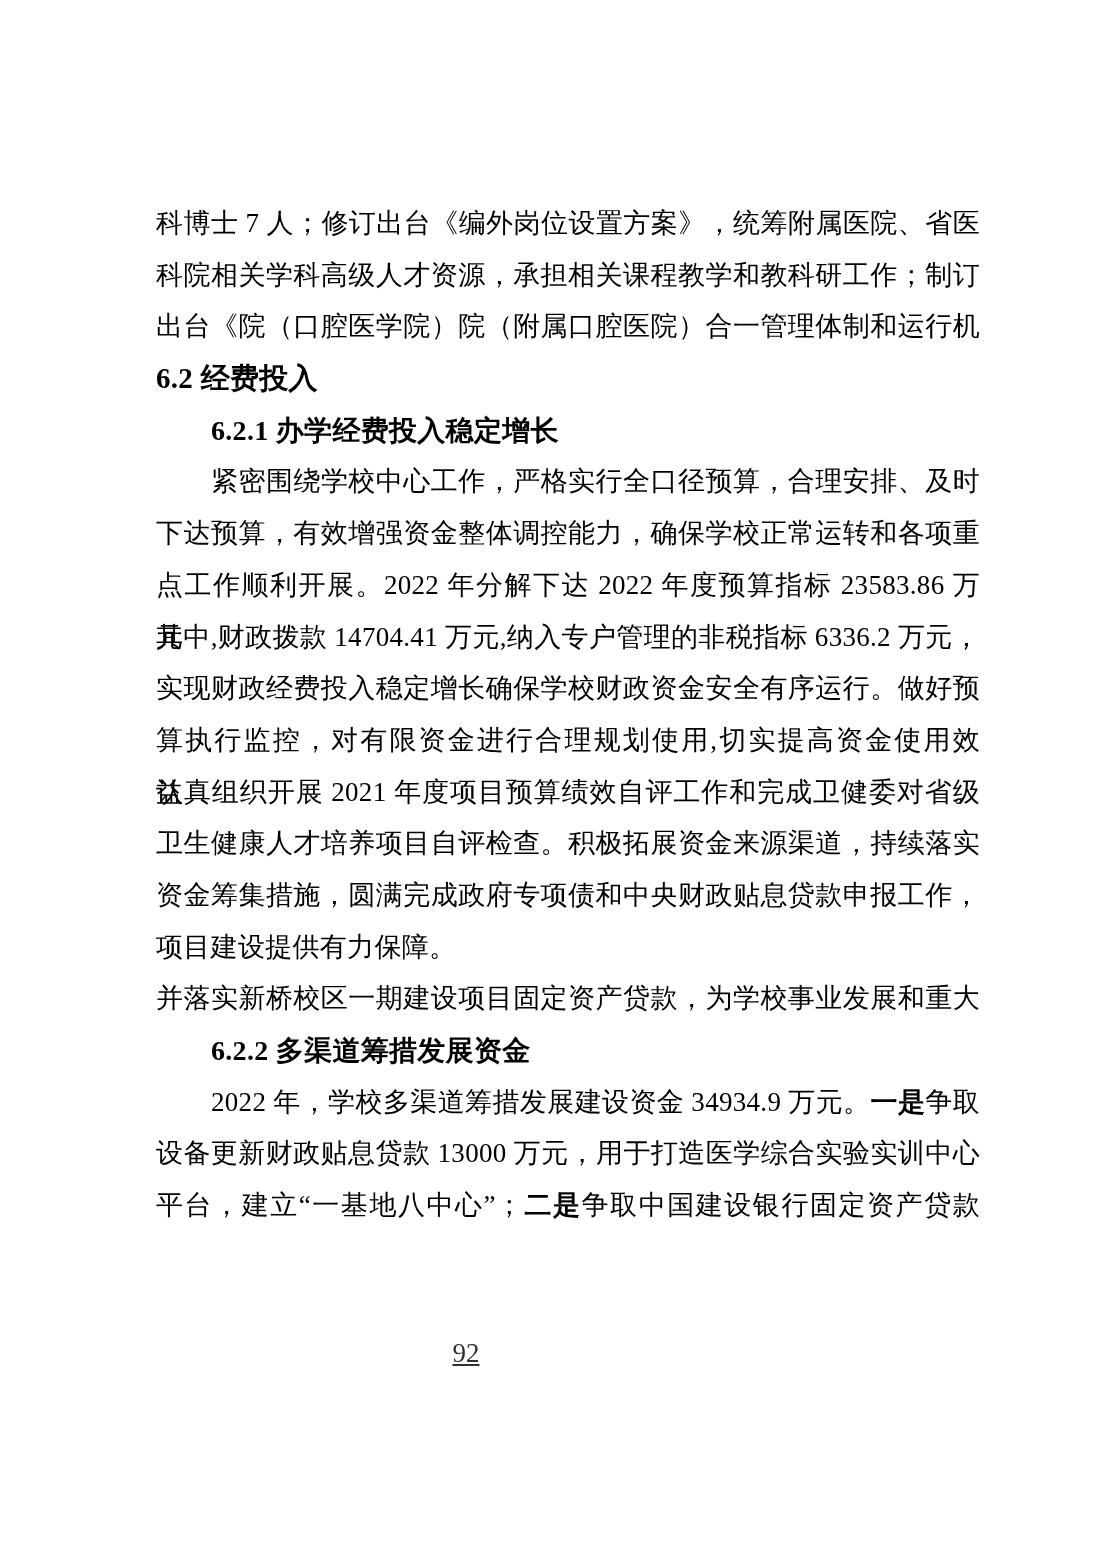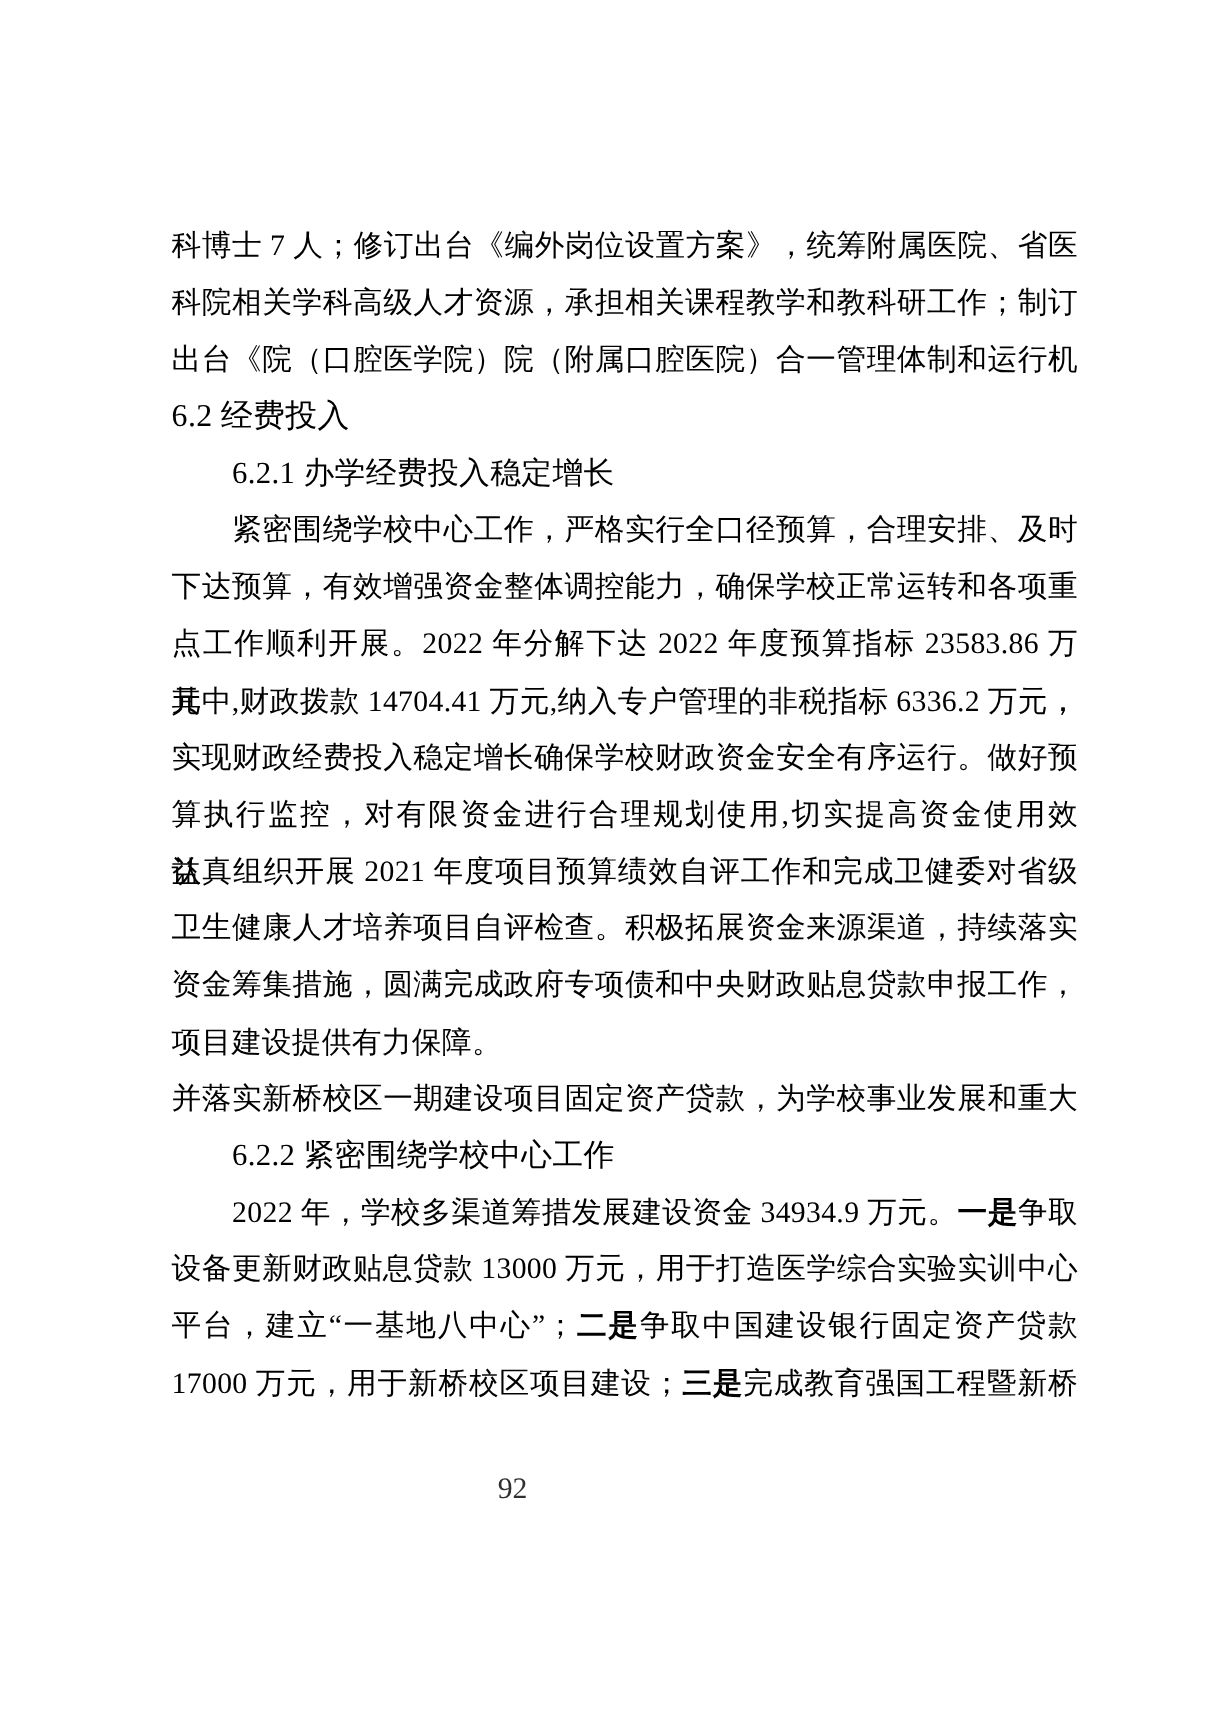--- a/index.html
+++ b/index.html
@@ -36,39 +36,40 @@
   }
   
   .end {
     text-align: left;
     text-align-last: left;
   }
   .ind {
     text-indent: 55px;
   }
   .h {
-    font-weight: normal;
+    font-weight: bold;
     font-size: 28px;
     text-align: center;
   }
   .h1 {
     font-size: 29px;
   }
   .b {
     font-weight: bold;
   }
   .pagenum {
     position: absolute;
     top: 1338px;
     left: 0;
     width: 932px;
     text-align: center;
     font-size: 27px;
     color: #303030;
     font-family: "Liberation Serif", "DejaVu Serif", serif;
+    text-decoration: underline;
   }
 </style>
 </head>
 <body>
 
 <div class="doc">
 
   <div class="para">
     <div class="line fill">科博士 7 人；修订出台《编外岗位设置方案》，统筹附属医院、省医</div>
     <div class="line fill">科院相关学科高级人才资源，承担相关课程教学和教科研工作；制订</div>
@@ -86,24 +87,23 @@
     <div class="line fill">其中,财政拨款 14704.41 万元,纳入专户管理的非税指标 6336.2 万元，</div>
     <div class="line fill">实现财政经费投入稳定增长确保学校财政资金安全有序运行。做好预</div>
     <div class="line fill">算执行监控，对有限资金进行合理规划使用,切实提高资金使用效益。</div>
     <div class="line fill">认真组织开展 2021 年度项目预算绩效自评工作和完成卫健委对省级</div>
     <div class="line fill">卫生健康人才培养项目自评检查。积极拓展资金来源渠道，持续落实</div>
     <div class="line fill">资金筹集措施，圆满完成政府专项债和中央财政贴息贷款申报工作，</div>
     <div class="line end">项目建设提供有力保障。</div>
     <div class="line fill">并落实新桥校区一期建设项目固定资产贷款，为学校事业发展和重大</div>
   </div>
 
-  <div class="line h end ind">6.2.2 紧密围绕学校中心工作</div>
+  <div class="line h end ind">6.2.2 多渠道筹措发展资金</div>
 
   <div class="para">
     <div class="line fill ind"><span>2022 年，学校多渠道筹措发展建设资金 34934.9 万元。</span><span class="b">一是</span><span>争取</span></div>
     <div class="line fill">设备更新财政贴息贷款 13000 万元，用于打造医学综合实验实训中心</div>
     <div class="line fill"><span>平台，建立“一基地八中心”；</span><span class="b">二是</span><span>争取中国建设银行固定资产贷款</span></div>
-    <div class="line fill"><span>17000 万元，用于新桥校区项目建设；</span><span class="b">三是</span><span>完成教育强国工程暨新桥</span></div>
   </div>
 
 </div>
 
 <div class="pagenum">92</div>
 
 </body></html>

